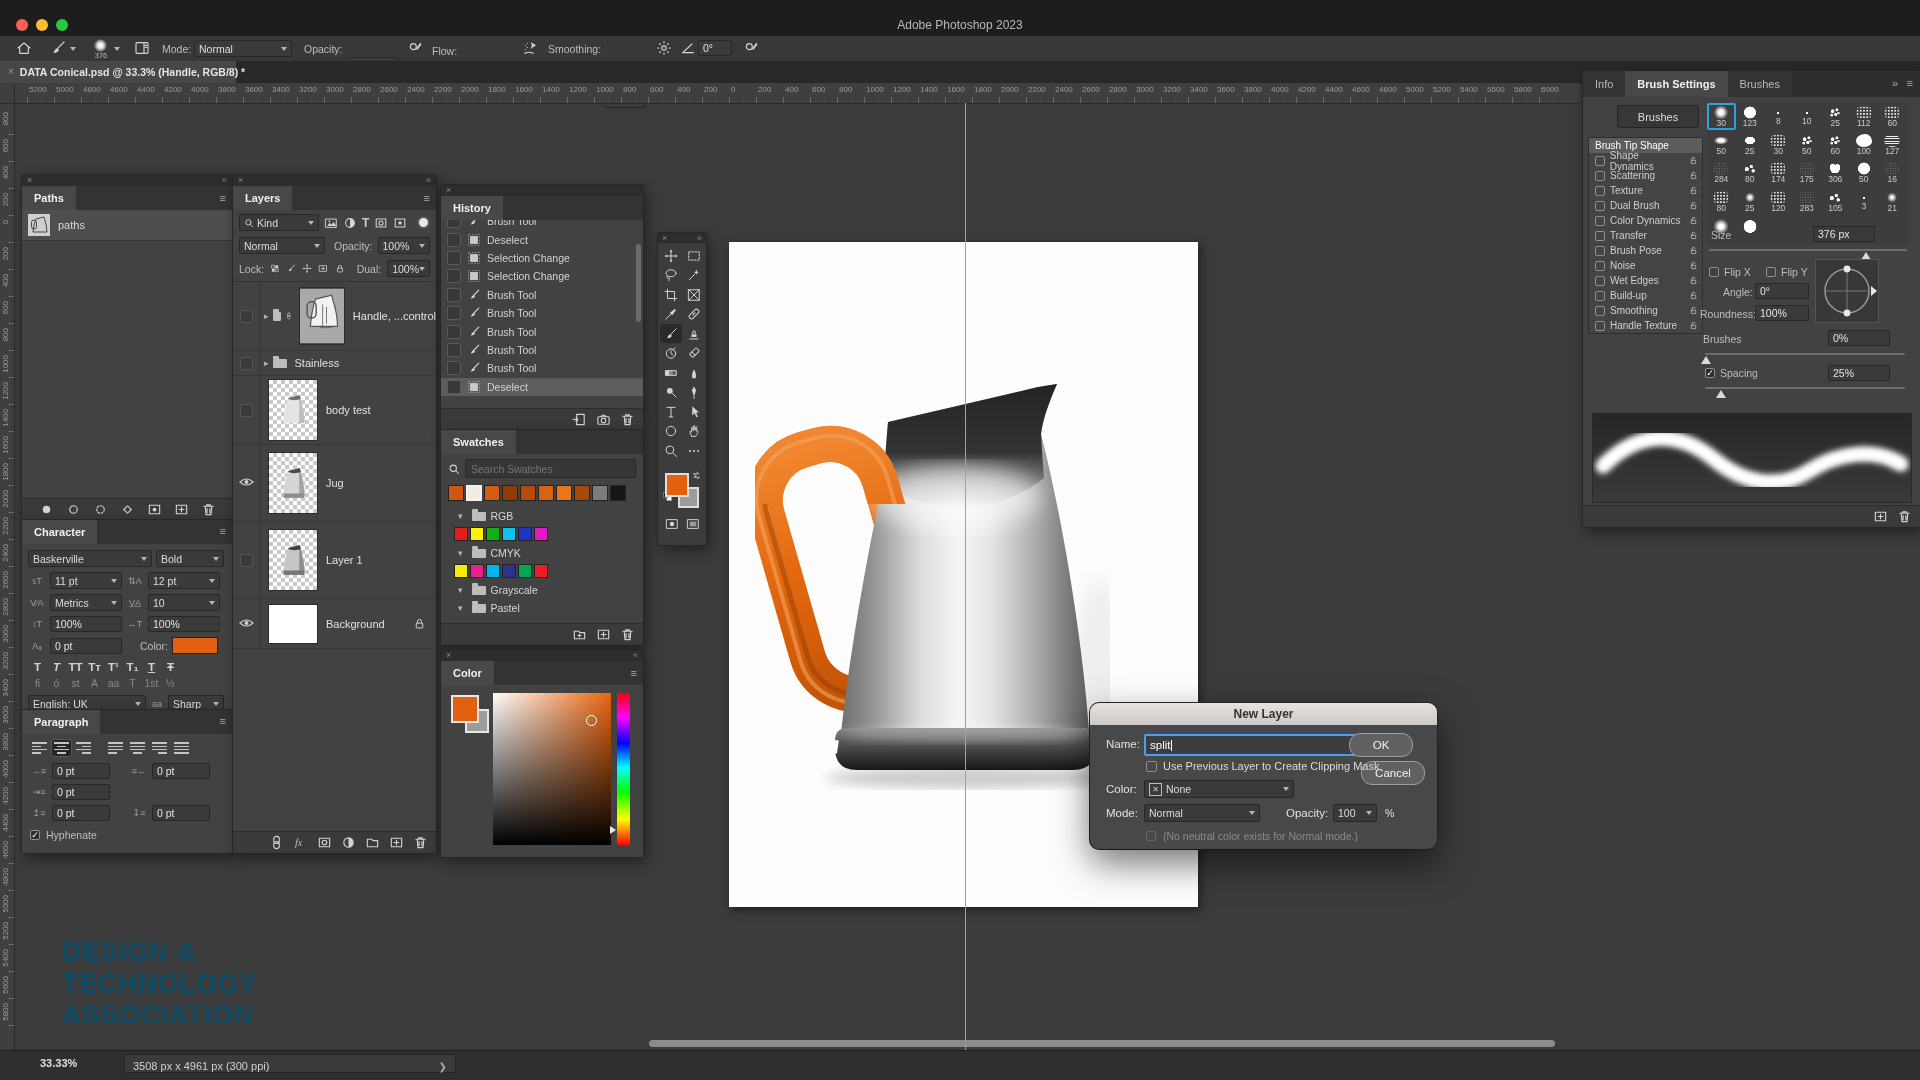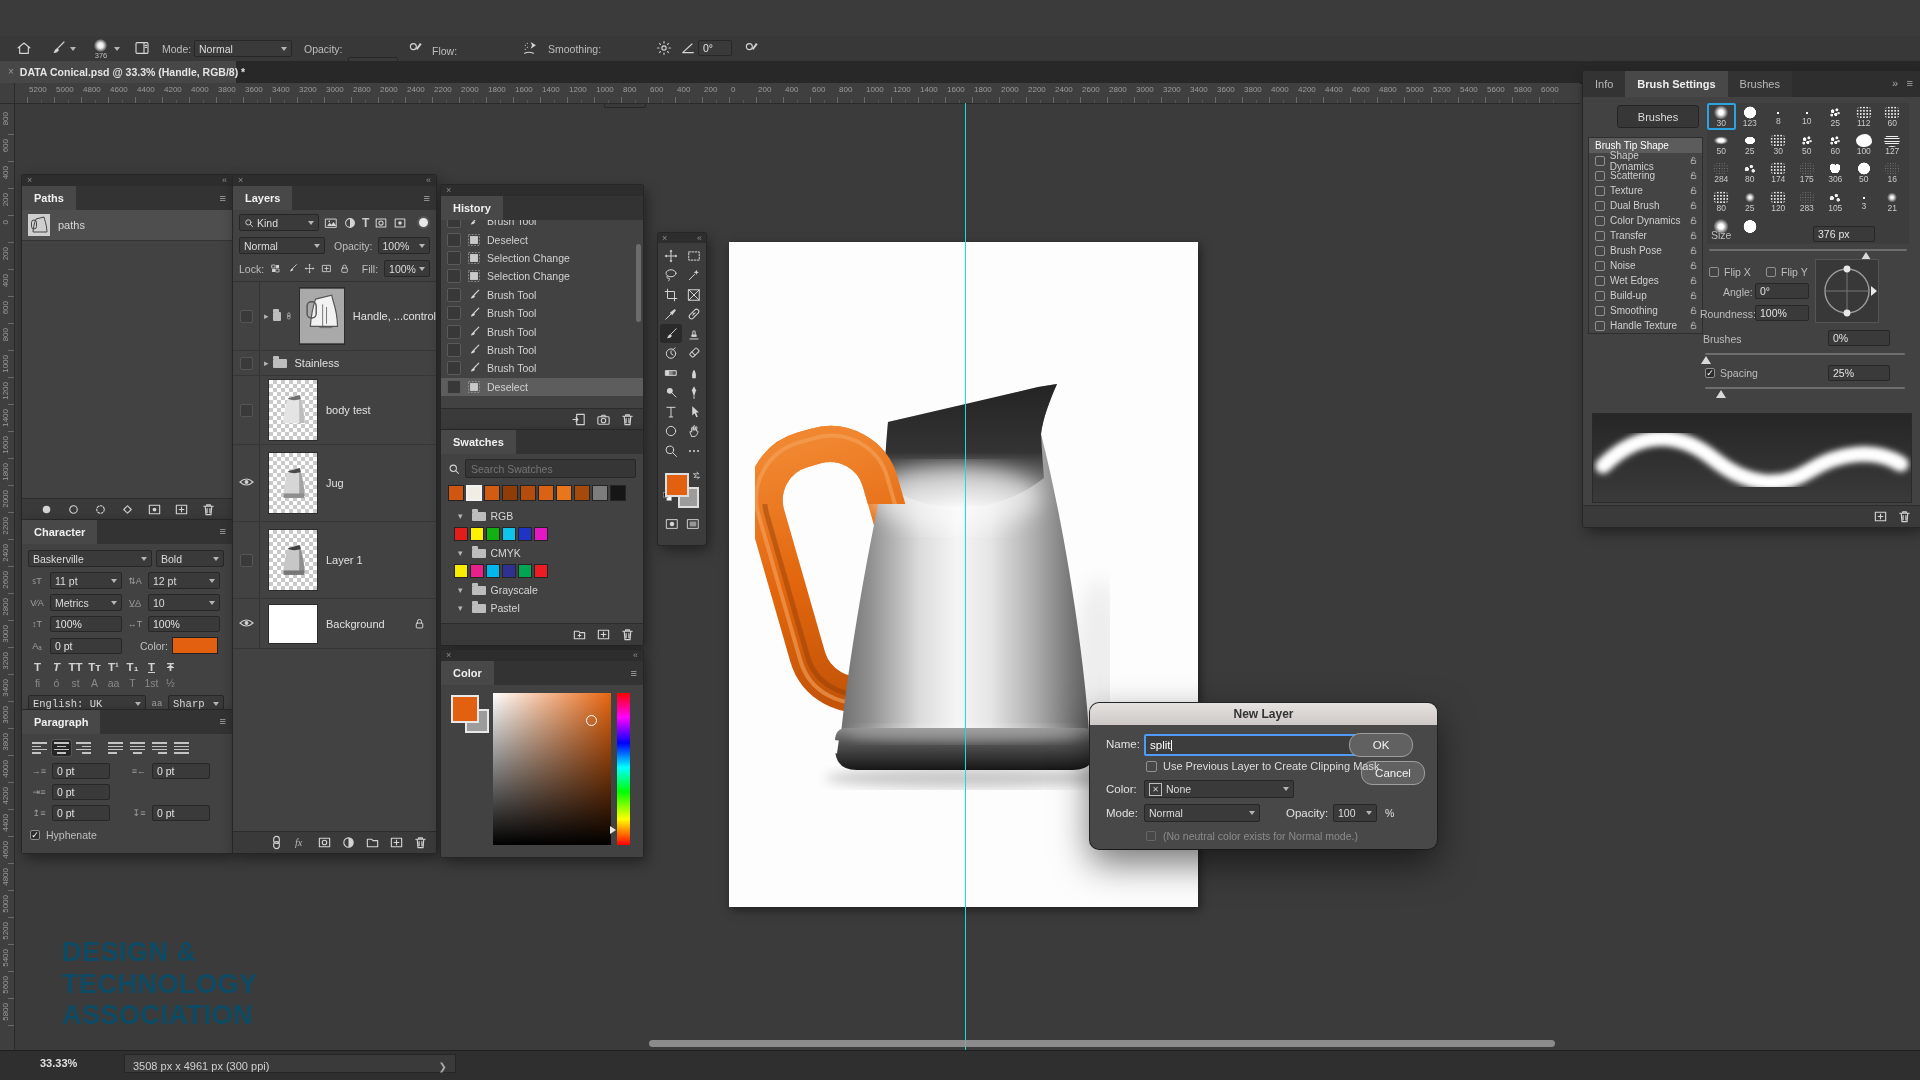--- a/index.html
+++ b/index.html
@@ -87,20 +87,26 @@
           color:#f2f2f2;font-size:11.5px;display:flex;align-items:center;justify-content:center;}
   .caret{display:inline-block;width:1px;height:11px;background:#fff;margin-left:1px;vertical-align:-2px;}
   .eye svg{width:15px;height:10px;}
   .xg{color:#9a9a9a;font-size:10px;line-height:10px;}
 </style>
 </head>
 <body>
 
 <div id="app">
 
+  <div class="abs" id="titlebar" style="left:0;top:0;width:1920px;height:36px;background:#1d1d1d;border-bottom:1px solid #111;">
+    <span class="abs" style="left:16px;top:19px;width:12px;height:12px;border-radius:50%;background:#ff5f57;"></span>
+    <span class="abs" style="left:36px;top:19px;width:12px;height:12px;border-radius:50%;background:#febc2e;"></span>
+    <span class="abs" style="left:56px;top:19px;width:12px;height:12px;border-radius:50%;background:#28c840;"></span>
+    <div class="abs" style="left:0;top:18px;width:1920px;text-align:center;color:#b9b9b9;font-size:12px;">Adobe Photoshop 2023</div>
+  </div>
 
   <div class="abs" id="optionsbar" style="left:0;top:36px;width:1920px;height:25px;background:#383838;border-bottom:1px solid #242424;">
     <span class="abs mi" style="left:16px;top:4px;width:16px;height:16px;" id="ic-home"><svg viewBox="0 0 24 24" fill="none" stroke="#d4d4d4" stroke-width="1.7" stroke-linecap="round" stroke-linejoin="round">
           <g>
             <path d="M3 12L12 4.5 21 12M5.5 10.5V20h13v-9.5"></path>
           </g>
         </svg></span>
     <span class="abs mi" style="left:50px;top:4px;width:16px;height:16px;" id="ic-brushopt"><svg viewBox="0 0 24 24" fill="none" stroke="#d4d4d4" stroke-width="1.7" stroke-linecap="round" stroke-linejoin="round">
           <g>
             <path d="M21 3L11.5 12.5"></path>
@@ -621,21 +627,21 @@
       <div id="char-otf" style="display:flex;margin-top:4px;">
           <div class="stybtn" style="color: rgb(138, 138, 138); font-weight: normal; font-size: 10.5px;">fi</div>
           <div class="stybtn" style="color: rgb(138, 138, 138); font-weight: normal; font-size: 10.5px;">ó</div>
           <div class="stybtn" style="color: rgb(138, 138, 138); font-weight: normal; font-size: 10.5px;">st</div>
           <div class="stybtn" style="color: rgb(138, 138, 138); font-weight: normal; font-size: 10.5px;">A</div>
           <div class="stybtn" style="color: rgb(138, 138, 138); font-weight: normal; font-size: 10.5px;">aa</div>
           <div class="stybtn" style="color: rgb(138, 138, 138); font-weight: normal; font-size: 10.5px;">T</div>
           <div class="stybtn" style="color: rgb(138, 138, 138); font-weight: normal; font-size: 10.5px;">1st</div>
           <div class="stybtn" style="color: rgb(138, 138, 138); font-weight: normal; font-size: 10.5px;">½</div>
         </div>
-      <div style="display:flex;gap:4px;margin-top:6px;align-items:center;font-family:Liberation Mono, monospace;">
+      <div style="display:flex;gap:4px;margin-top:6px;align-items:center;">
         <div class="dd" style="width:118px;">
             <span>English: UK</span>
             <span class="chev"></span>
           </div>
         <span class="cico" style="width:14px;">aa</span>
         <div class="dd" style="width:56px;">
             <span>Sharp</span>
             <span class="chev"></span>
           </div>
       </div>
@@ -802,21 +808,21 @@
                 <rect x="2.5" y="3.5" width="11" height="9"></rect>
                 <path d="M8 5.5v5M5.5 8h5"></path>
               </g>
             </svg></span>
         <span class="mi" id="lk-5" style="width:13px;height:13px;"><svg viewBox="0 0 16 16" fill="none" stroke="#d4d4d4" stroke-width="1.2" stroke-linecap="round" stroke-linejoin="round">
               <g>
                 <rect x="4" y="7.5" width="8" height="6" rx="1"></rect>
                 <path d="M5.5 7.5V5.5a2.5 2.5 0 015 0v2"></path>
               </g>
             </svg></span>
-        <span class="lbl" style="margin-left:6px;">Fill:</span>
+        <span class="lbl" style="margin-left:6px;">Dual:</span>
         <div class="dd" style="width:52px;">
             <span>100%</span>
             <span class="chev"></span>
           </div>
       </div>
       <div id="layers-list">
           <div class="lrow" style="height: 68px;">
             <div class="viscol">
               <div style="width: 11px; height: 11px; border: 1px solid rgb(85, 85, 85); border-radius: 2px; background: rgb(58, 58, 58);"></div>
             </div>

